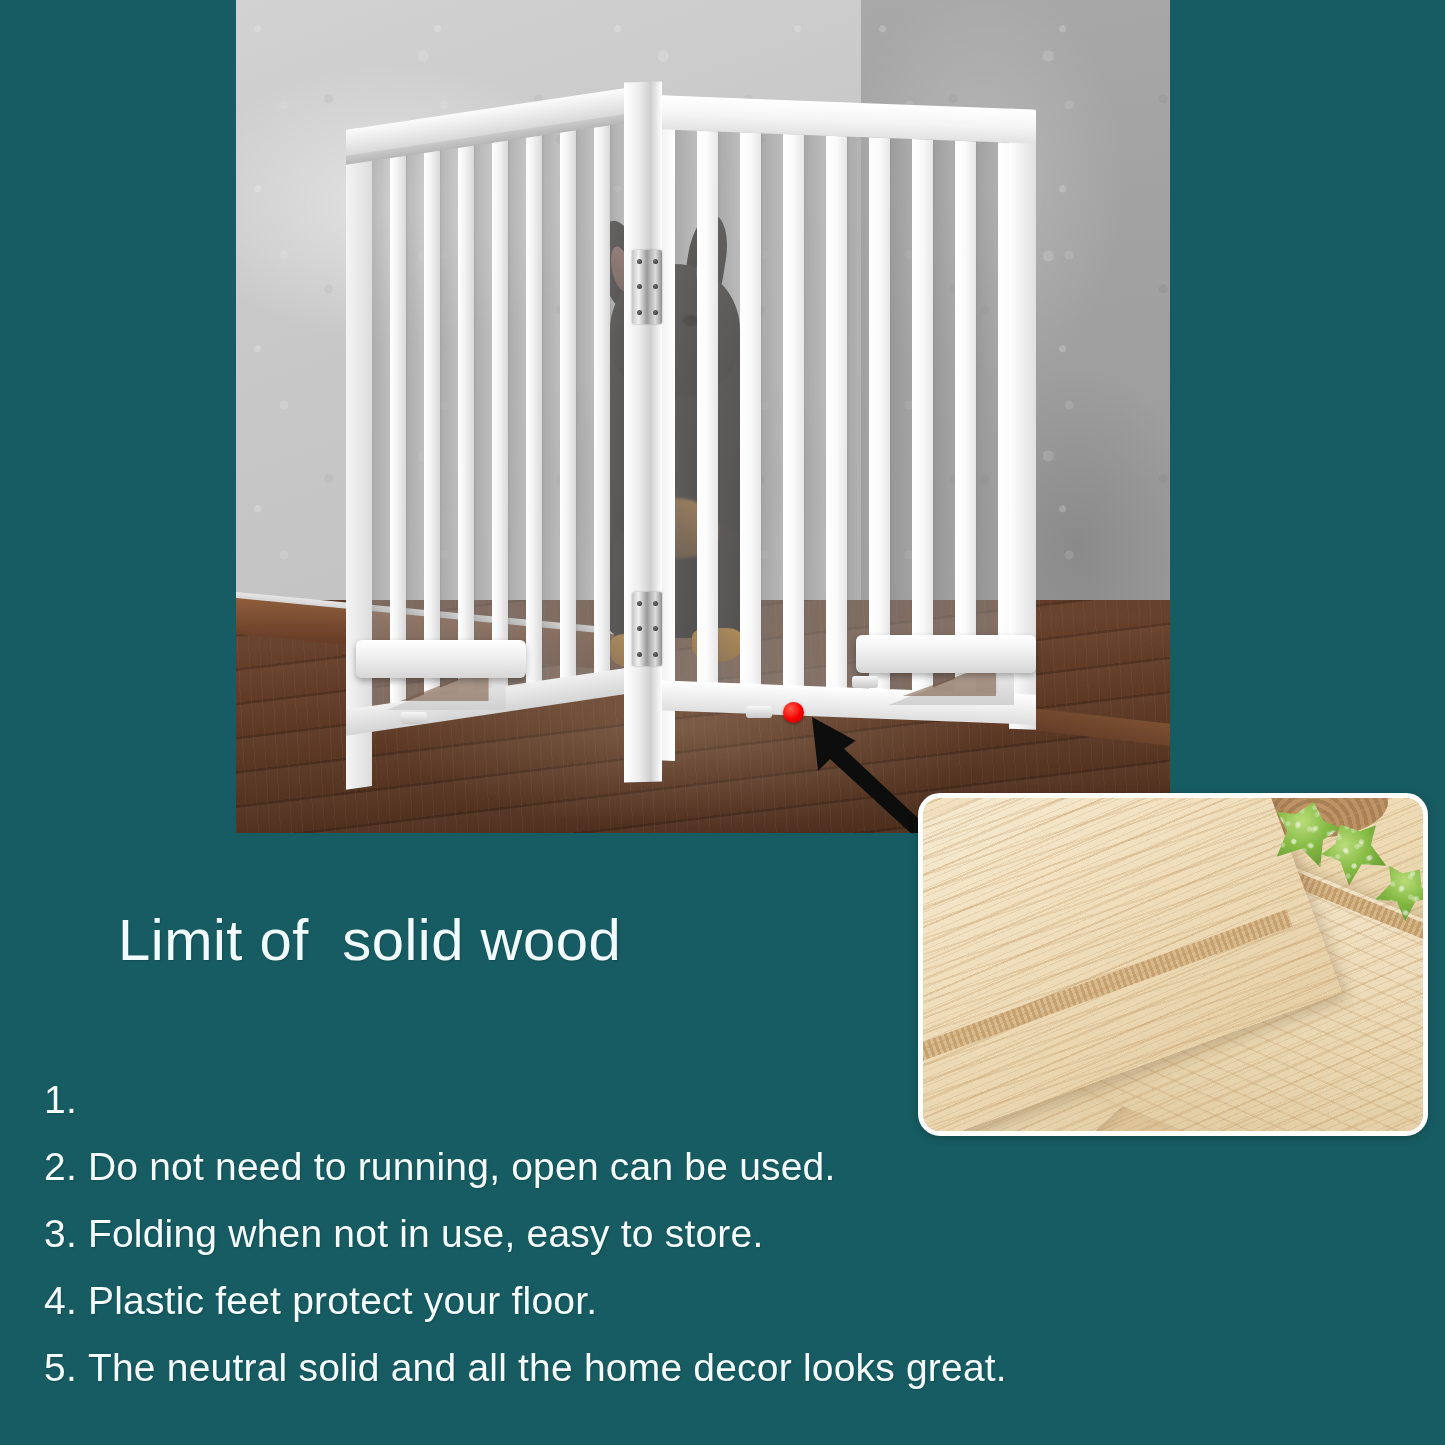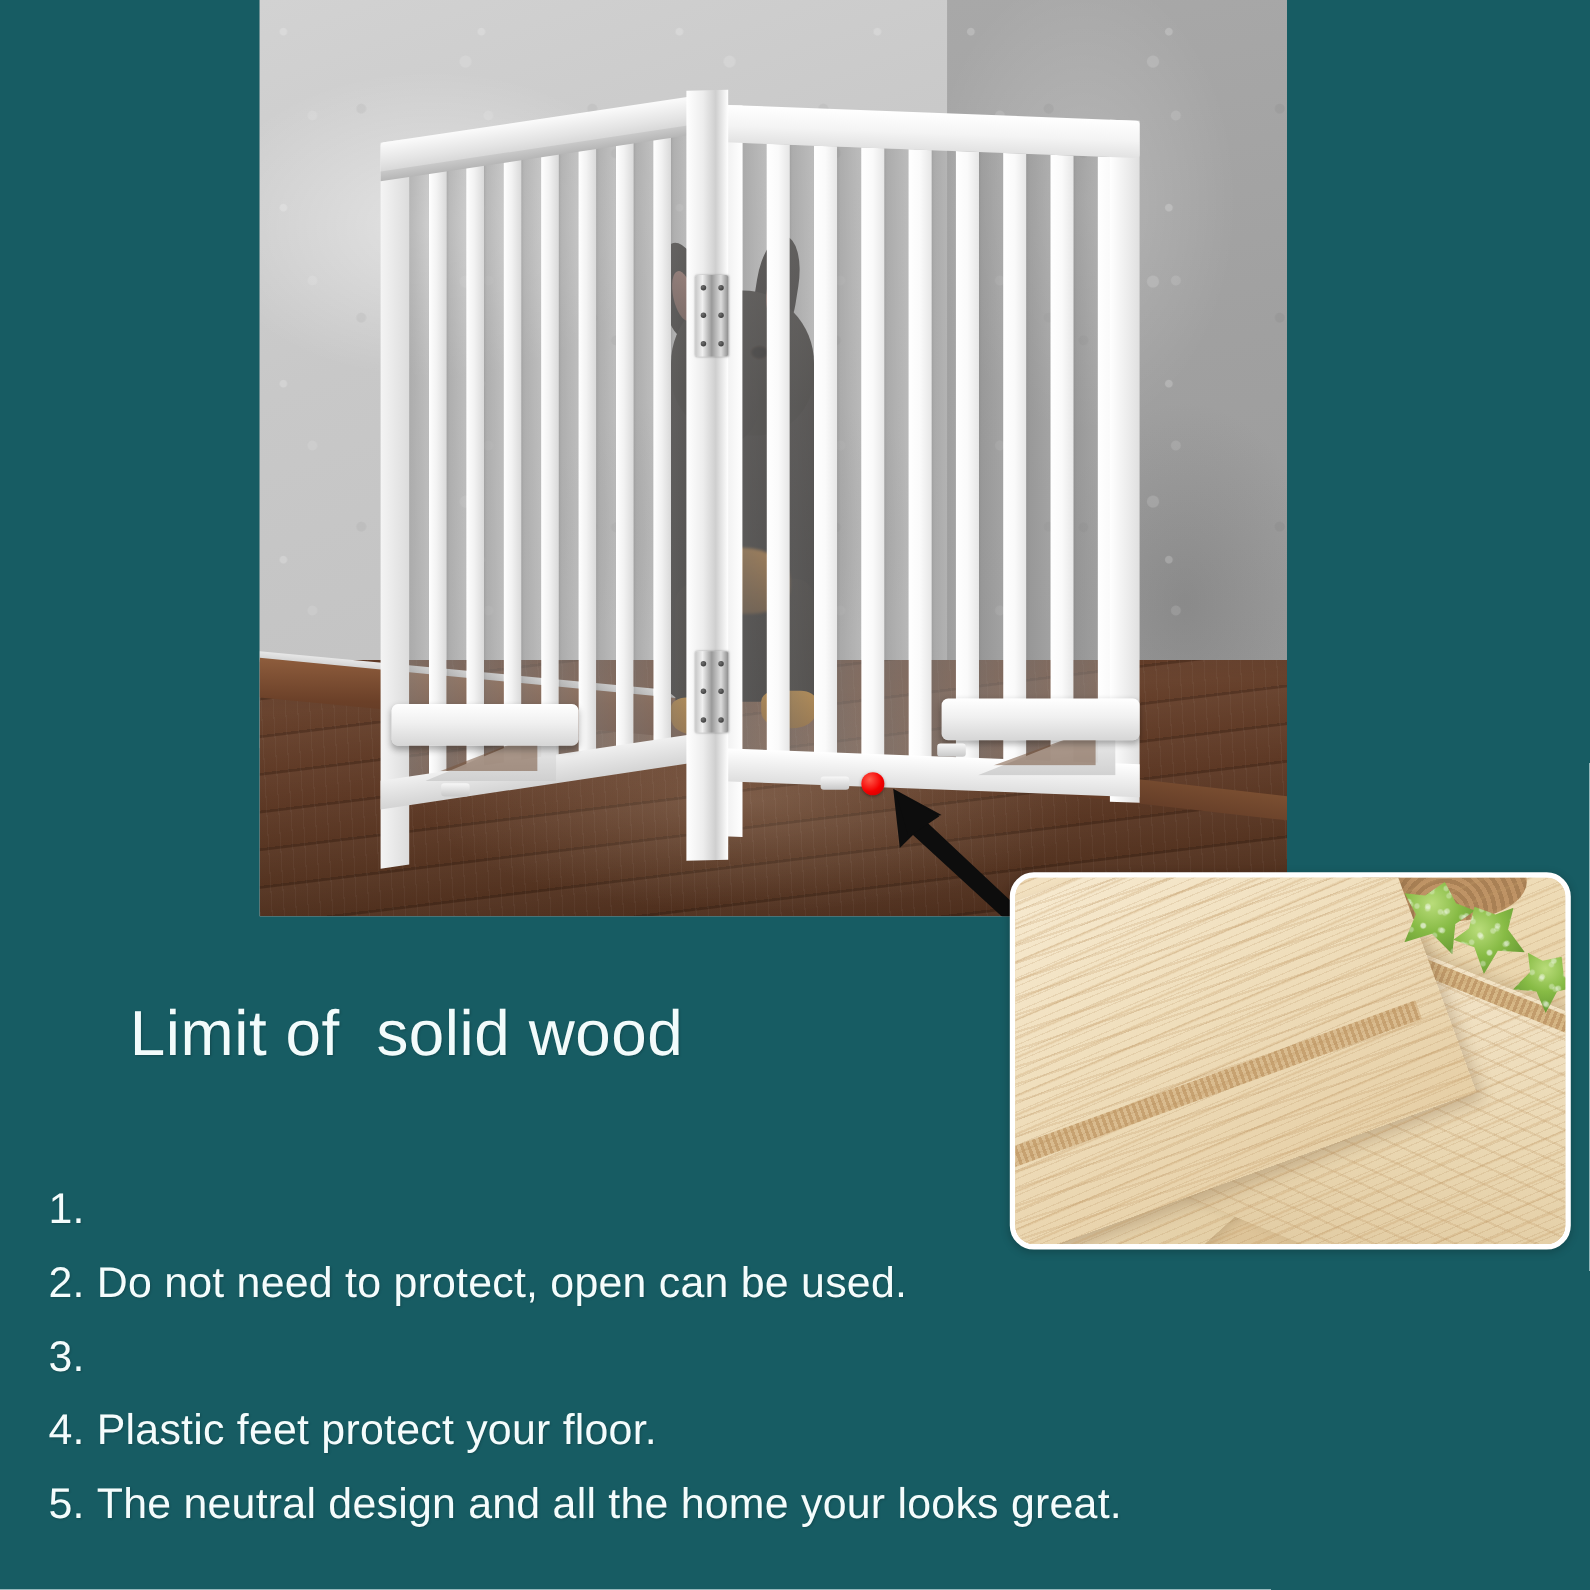--- a/index.html
+++ b/index.html
@@ -611,32 +611,33 @@
   </div>
 
   <div class="headline">Limit of  solid wood</div>
 
   <div class="features" id="feature-list">
       <div class="feature-row">
         <span class="feature-num">1.</span>
       </div>
       <div class="feature-row">
         <span class="feature-num">2.</span>
-        <span>Do not need to protect, open can be used.</span>
+        <span>Do not need to running, open can be used.</span>
       </div>
       <div class="feature-row">
         <span class="feature-num">3.</span>
+        <span>Folding when not in use, easy to store.</span>
       </div>
       <div class="feature-row">
         <span class="feature-num">4.</span>
         <span>Plastic feet protect your floor.</span>
       </div>
       <div class="feature-row">
         <span class="feature-num">5.</span>
-        <span>The neutral design and all the home your looks great.</span>
+        <span>The neutral solid and all the home decor looks great.</span>
       </div>
     </div>
 
   <div class="inset">
     <div class="inset-bg"></div>
     <div class="basket"></div>
     <div class="plank-c"></div>
     <div class="plank-b">
       <div class="plank-a-grain"></div>
     </div>

